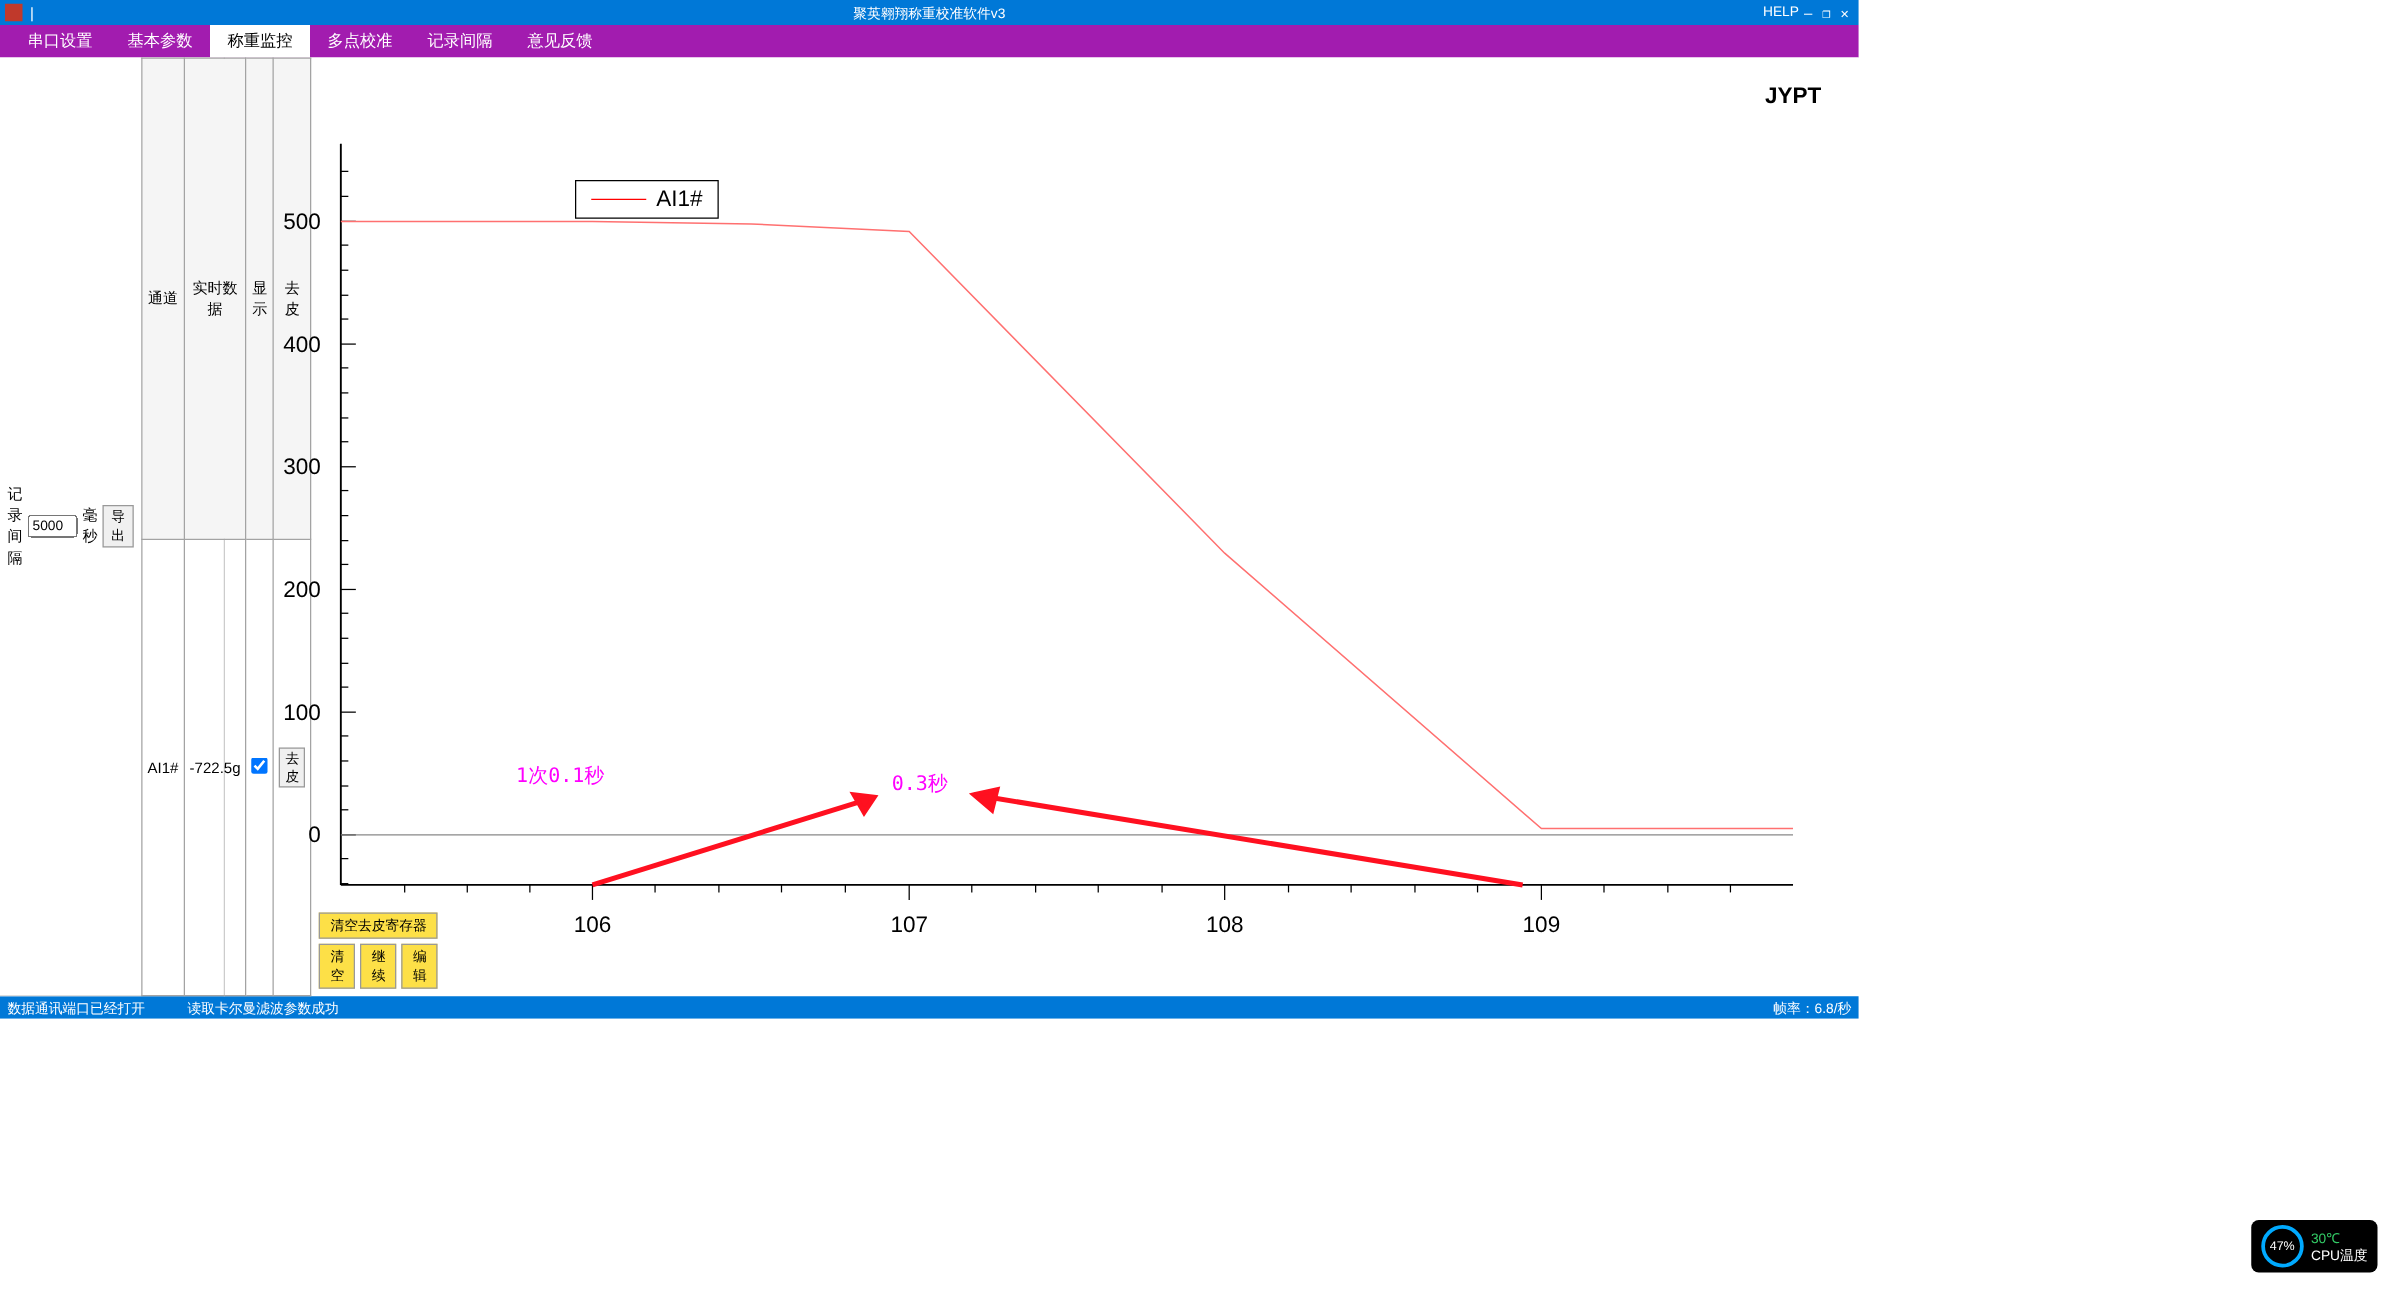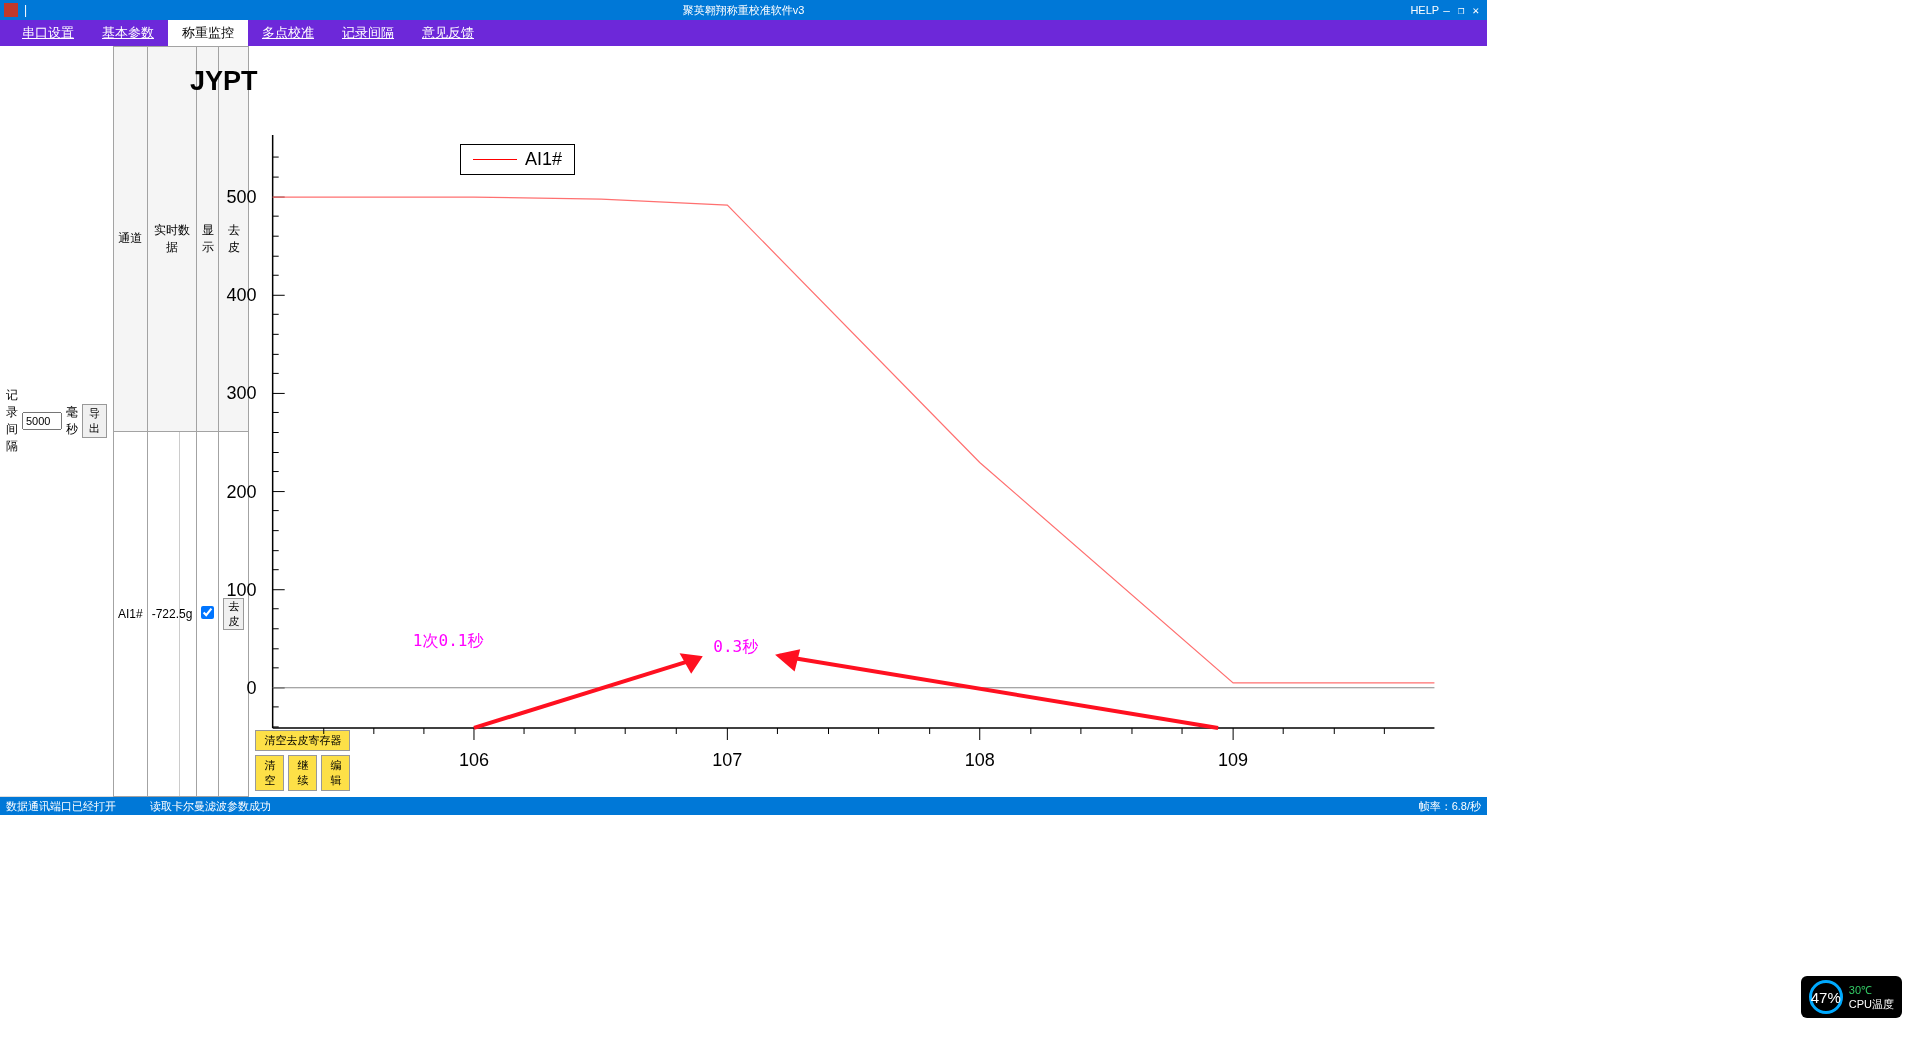--- a/index.html
+++ b/index.html
@@ -5,55 +5,55 @@
 * { box-sizing: border-box; margin: 0; padding: 0; }
 body { font-family: "Microsoft YaHei", sans-serif; font-size: 12px; overflow: hidden; width: 1487px; height: 815px; }
 
 .titlebar { background: #0078d7; color: #fff; height: 20px; display: flex; align-items: center; padding: 0 4px; position: relative; }
 .titlebar .app-icon { width: 14px; height: 14px; background: #c0392b; margin-right: 6px; }
 .titlebar .title { position: absolute; left: 50%; transform: translateX(-50%); font-size: 11px; }
 .titlebar .right { margin-left: auto; display: flex; align-items: center; gap: 0; }
 .titlebar .right span { font-size: 11px; cursor: pointer; }
 .win-btn { font-family: monospace; font-size: 12px; padding: 0 4px; }
 
-.menubar { background: #6d28d9; color: #fff; height: 26px; display: flex; align-items: flex-end; padding-left: 8px; text-decoration: underline; }
+.menubar { background: #a21caf; color: #fff; height: 26px; display: flex; align-items: flex-end; padding-left: 8px; }
 .tab { padding: 4px 14px; font-size: 13px; cursor: pointer; color: #fff; }
 .tab.active { background: #fff; color: #000; }
 
 .app-body { display: flex; height: calc(100% - 20px - 26px - 18px); background: #fff; }
 
 .sidebar { width: 180px; border-right: 1px solid #ccc; display: flex; }
 .sidebar-top { padding: 4px 6px; display: flex; align-items: center; gap: 4px; border-bottom: 1px solid #ddd; font-size: 12px; }
 .sidebar-top input { width: 40px; font-size: 11px; padding: 1px 2px; }
 .sidebar-top button { font-size: 11px; padding: 1px 6px; background: #f0f0f0; border: 1px solid #999; cursor: pointer; }
 
 .data-table { width: 100%; border-collapse: collapse; font-size: 12px; }
 .data-table th, .data-table td { border: 1px solid #a3a3a3; padding: 2px 4px; text-align: center; }
 .data-table th { background: #f5f5f5; font-weight: normal; }
 .tare-btn { font-size: 11px; padding: 0 4px; background: #f0f0f0; border: 1px solid #999; cursor: pointer; }
 
 .sidebar-bottom { margin-top: auto; padding: 6px; display: flex; flex-direction: column; gap: 4px; }
 .sidebar-bottom .row { display: flex; gap: 4px; justify-content: center; }
 .sidebar-bottom button { font-size: 11px; padding: 2px 8px; background: #fde047; border: 1px solid #999; cursor: pointer; }
 
 .chart-area { flex: 1; position: relative; padding: 20px 30px 20px 10px; }
-.chart-title { text-align: left; font-size: 27px; font-weight: bold; margin-bottom: 18px; }
+.chart-title { text-align: right; font-size: 18px; font-weight: bold; margin-bottom: 8px; }
 
 .chart-svg { width: 100%; height: calc(100% - 50px); }
 
 .legend-box { position: absolute; top: 98px; left: 280px; border: 1px solid #000; padding: 4px 12px; display: flex; align-items: center; gap: 8px; background: #fff; font-size: 18px; }
 .legend-line { width: 44px; height: 1px; background: #ff0000; }
 
 .annot { font-size: 16px; fill: #ff00ff; font-family: monospace; }
 
 .statusbar { height: 18px; background: #0078d7; color: #fff; display: flex; align-items: center; padding: 0 6px; font-size: 11px; justify-content: space-between; }
 .statusbar .mid { position: absolute; left: 150px; }
 
 .cpu-widget { position: absolute; right: 18px; bottom: 30px; display: flex; align-items: center; gap: 6px; background: #000; color: #fff; padding: 4px 8px; border-radius: 6px; font-size: 11px; }
-.cpu-circle { width: 34px; height: 34px; border: 3px solid #0af; border-radius: 50%; display: flex; align-items: center; justify-content: center; font-size: 15px; }
+.cpu-circle { width: 34px; height: 34px; border: 3px solid #0af; border-radius: 50%; display: flex; align-items: center; justify-content: center; font-size: 10px; }
 .cpu-temp { color: #3c6; }
 </style>
 </head>
 <body>
 
 <div class="titlebar">
   <div class="app-icon"></div>
   <span>|</span>
   <div class="title">聚英翱翔称重校准软件v3</div>
   <div class="right">

